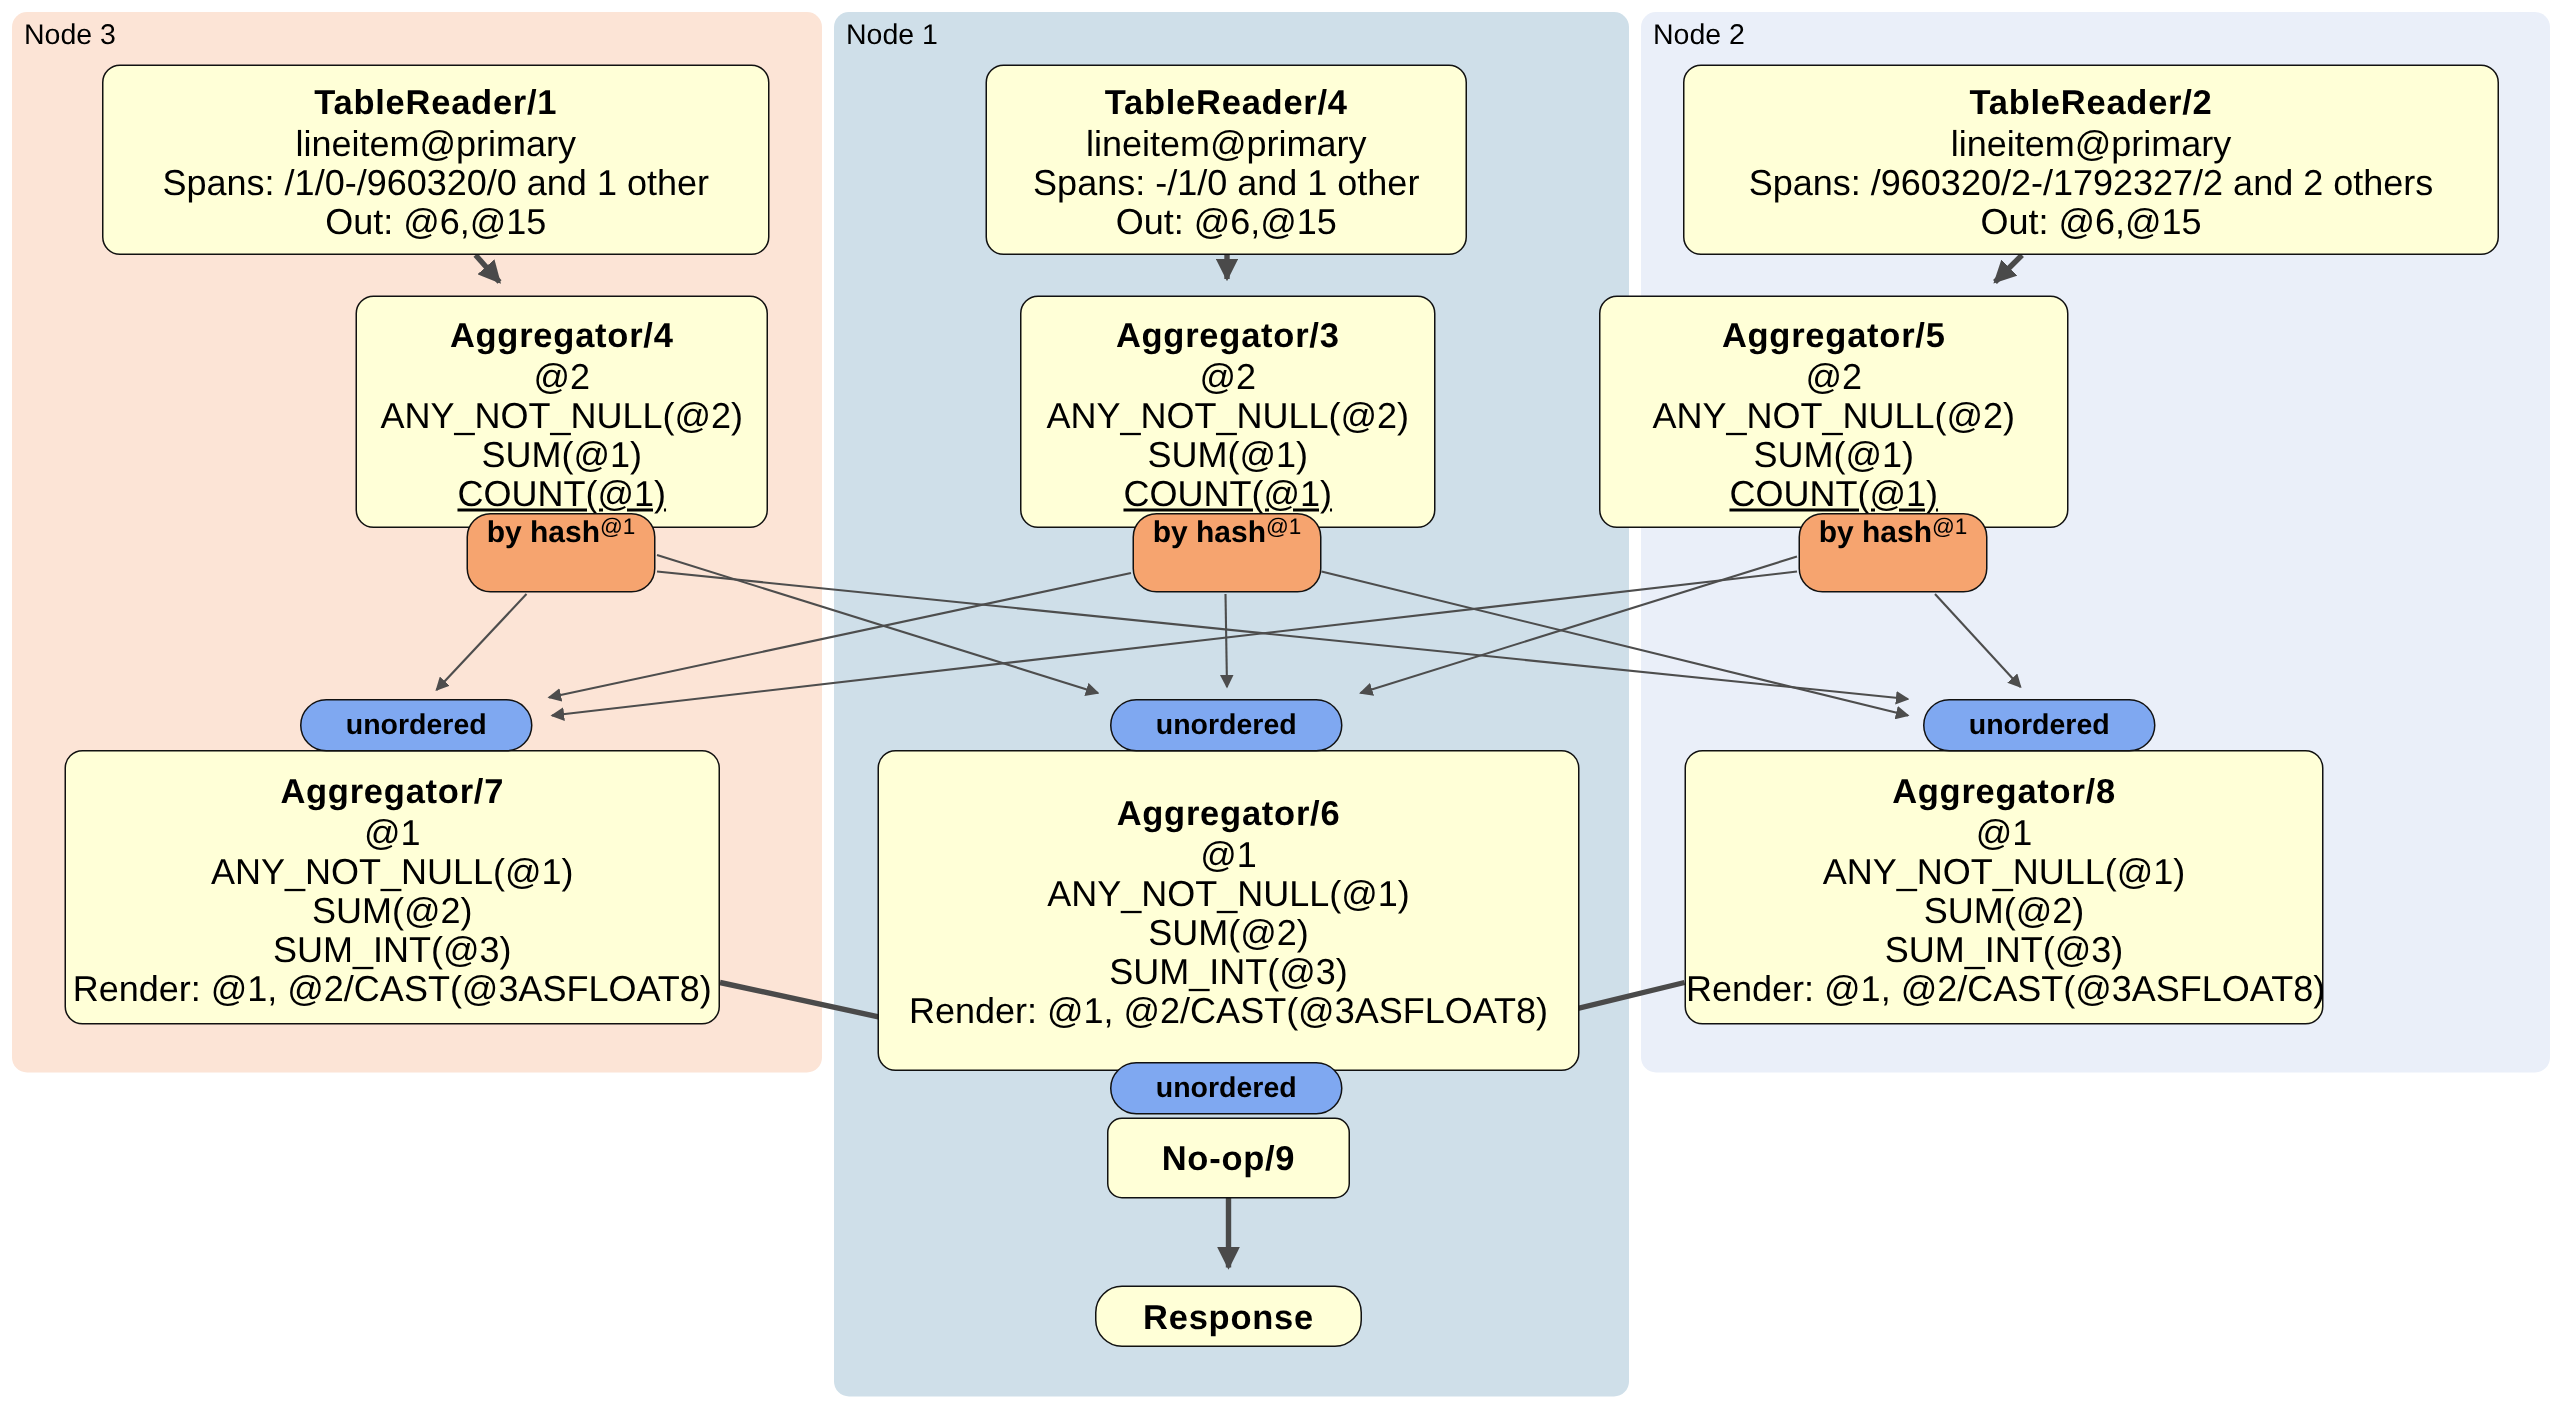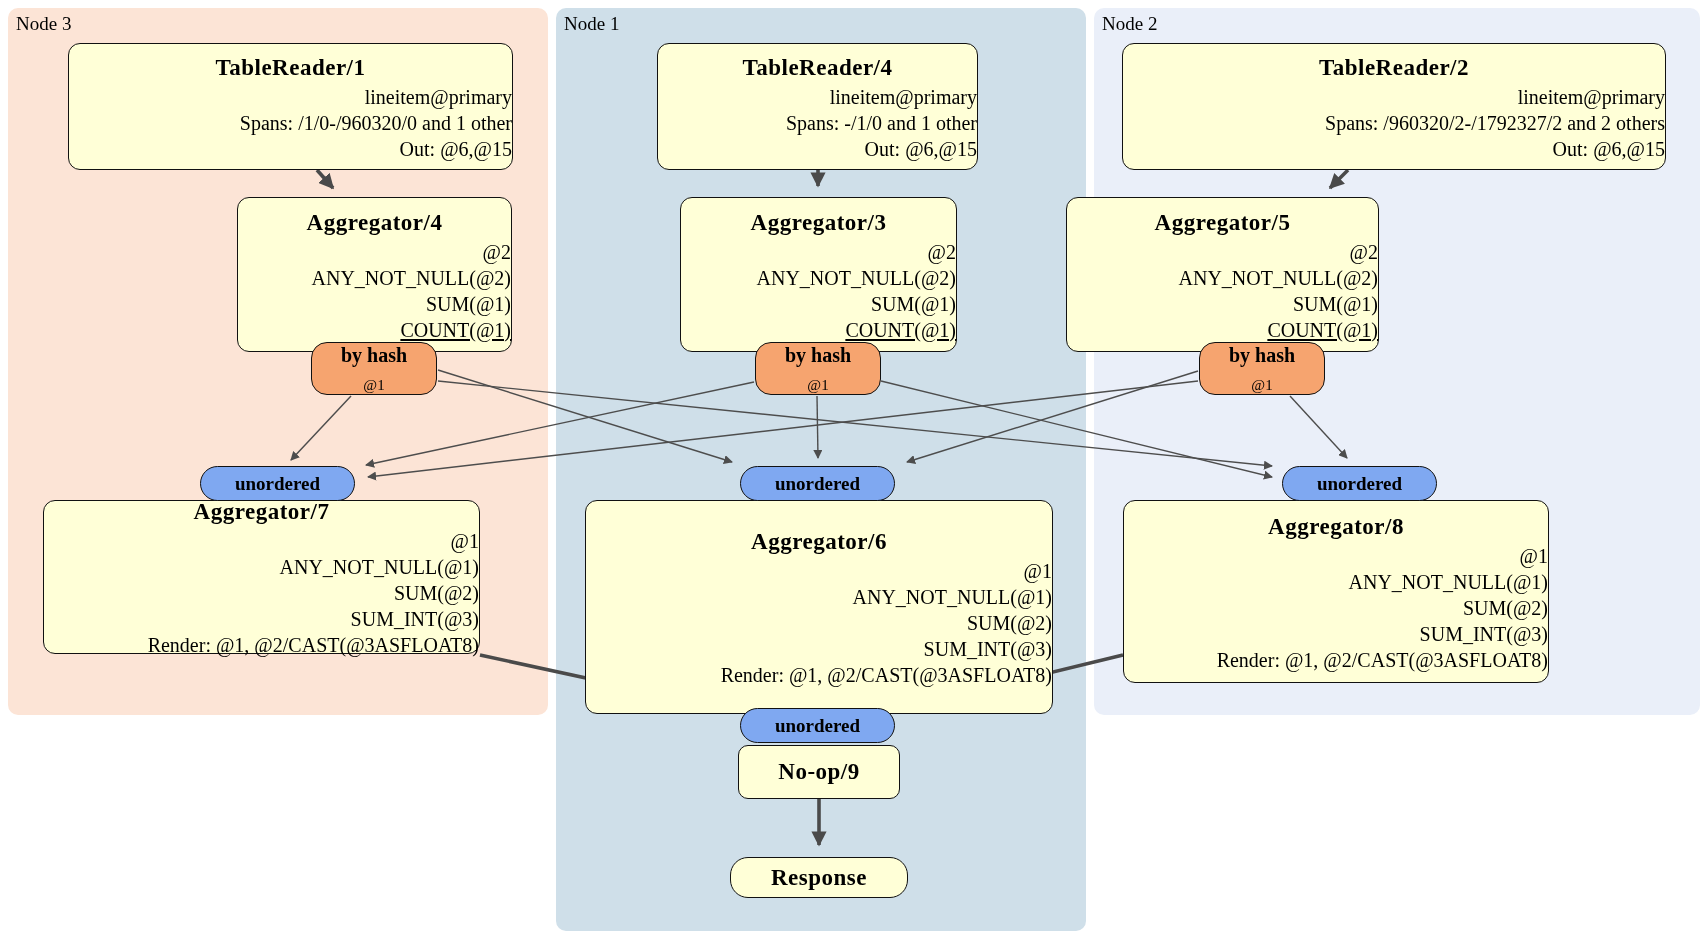--- a/index.html
+++ b/index.html
@@ -3,42 +3,42 @@
 <meta charset="utf-8">
 <style>
   :root{
     --node3-bg:#fce4d6; --node1-bg:#cfdfe9; --node2-bg:#eaeff9;
     --box-bg:#ffffd7; --router-bg:#f6a46f; --stream-bg:#7fa8f1;
     --edge:#4a4a4a; --edge-thin:#4d4d4d; --border:#111111;
   }
   html,body{margin:0;padding:0;background:#ffffff;}
   #canvas{
     position:relative; width:1708px; height:940px; overflow:hidden;
-    font-family:Liberation Serif, serif; color:#000;
+    font-family:Liberation Sans, sans-serif; color:#000;
   }
   .band{position:absolute; border-radius:10px; z-index:0;}
   .band-label{position:absolute; left:8px; top:5px; font-size:19px; color:#000;}
   #edges{position:absolute; left:0; top:0; z-index:1;}
   .et{stroke:var(--edge); stroke-width:3.6px; fill:none;}
   .en{stroke:var(--edge-thin); stroke-width:1.4px; fill:none;}
   .mt-head{fill:var(--edge);}
   .mn-head{fill:var(--edge-thin);}
   .proc{
     position:absolute; z-index:2; background:var(--box-bg);
     border:1.8px solid var(--border); border-radius:12px;
     display:flex; flex-direction:column; justify-content:center;
     text-align:center; box-sizing:border-box;
   }
   .proc .title{font-size:23px; font-weight:bold; line-height:32px; letter-spacing:.5px;}
-  .proc .line{font-size:20px; line-height:26px; white-space:nowrap;text-align:right;}
+  .proc .line{font-size:24px; line-height:26px; white-space:nowrap;}
   .proc .u{text-decoration:underline; text-underline-offset:2px;}
   .router{
     position:absolute; z-index:3; background:var(--router-bg);
     border:1.8px solid var(--border); border-radius:16px;
-    display:flex; flex-direction:column; justify-content:space-between;
+    display:flex; flex-direction:row; justify-content:center;
     text-align:center; box-sizing:border-box;
   }
   .router .r-label{font-size:20px; font-weight:bold; line-height:24px;}
   .router .r-key{font-size:15px; line-height:18px;}
   .stream{
     position:absolute; z-index:3; background:var(--stream-bg);
     border:1.8px solid var(--border); border-radius:18px;
     display:flex; align-items:center; justify-content:center;
     font-size:19px; font-weight:bold; box-sizing:border-box;
   }
@@ -144,21 +144,21 @@
   <div class="stream" style="left:200px;top:466px;width:155px;height:35px;">
     <span>unordered</span>
   </div>
   <div class="stream" style="left:740px;top:466px;width:155px;height:35px;">
     <span>unordered</span>
   </div>
   <div class="stream" style="left:1282px;top:466px;width:155px;height:35px;">
     <span>unordered</span>
   </div>
 
-  <div class="proc" style="left:43px;top:500px;width:437px;height:154px;">
+  <div class="proc" style="left:43px;top:500px;width:437px;height:183px;">
     <div class="title">Aggregator/7</div>
     <div class="line">@1</div>
     <div class="line">ANY_NOT_NULL(@1)</div>
     <div class="line">SUM(@2)</div>
     <div class="line">SUM_INT(@3)</div>
     <div class="line">Render: @1, @2/CAST(@3ASFLOAT8)</div>
   </div>
   <div class="proc" style="left:585px;top:500px;width:468px;height:214px;">
     <div class="title">Aggregator/6</div>
     <div class="line">@1</div>

